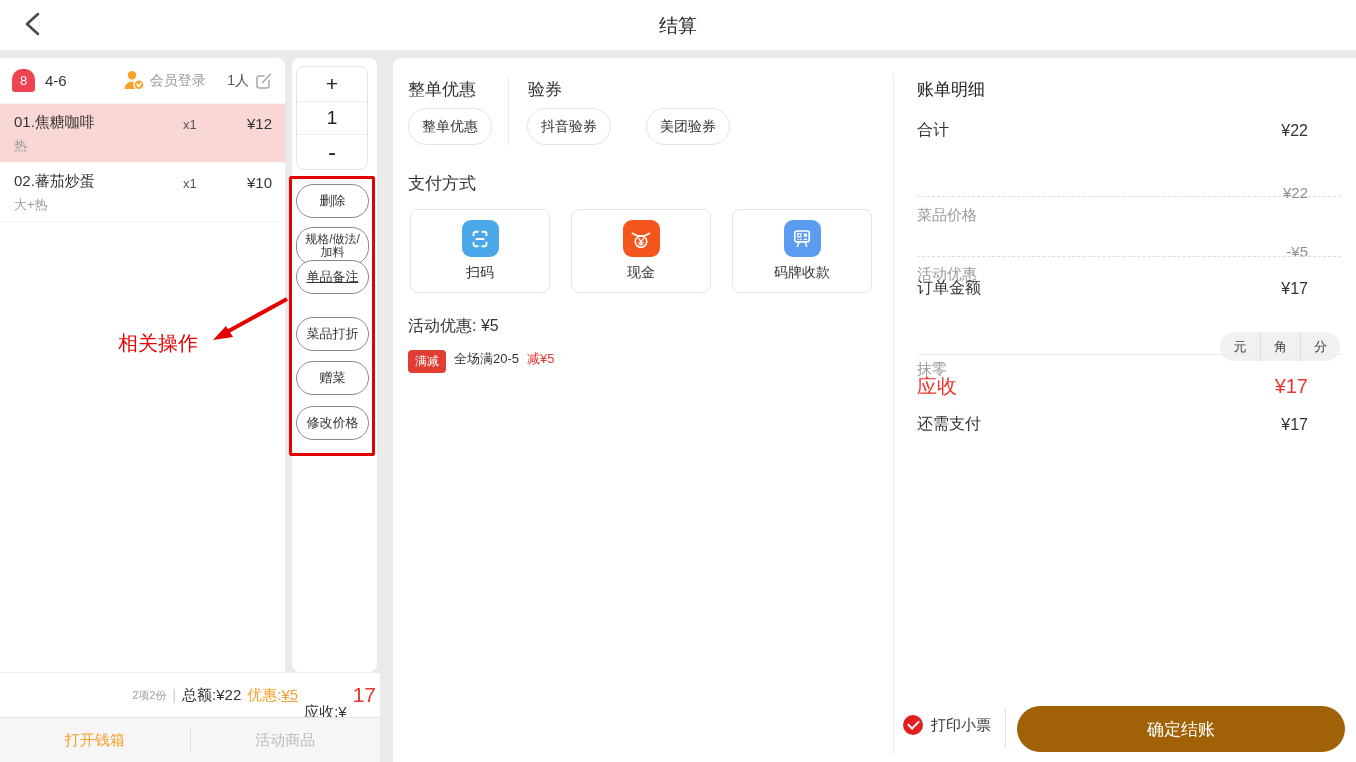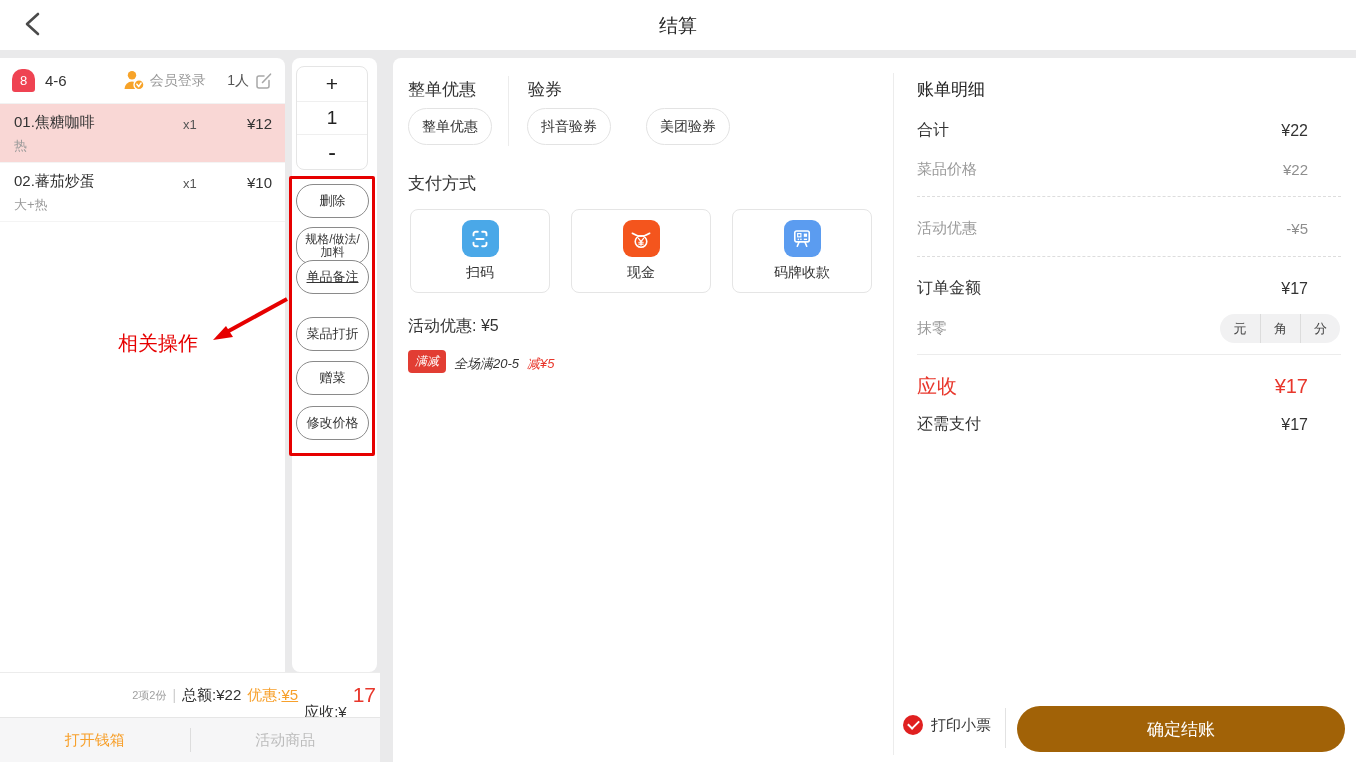--- a/index.html
+++ b/index.html
@@ -81,30 +81,30 @@
   
   .h-pay { left:408px; top:172px; }
   .pay-card { top:209px; width:140px; height:84px; border:1px solid #e5e5e5; border-radius:8px; background:#fff;
               display:flex; flex-direction:column; align-items:center; justify-content:center; gap:7px; cursor:pointer; }
   .pc-1 { left:410px; } .pc-2 { left:571px; } .pc-3 { left:732px; }
   .pay-ico { width:37px; height:37px; border-radius:9px; display:flex; align-items:center; justify-content:center; }
   .pay-lbl { font-size:14px; color:#333; }
 
   
   .h-promo { left:408px; top:316px; font-size:16px; }
-  .promo-row { left:408px; top:350px; display:flex; align-items:flex-end; gap:8px;font-style:italic; }
+  .promo-row { left:408px; top:350px; display:flex; align-items:flex-start; gap:8px; }
   .promo-badge { background:#e23d33; color:#fff; font-size:12px; border-radius:4px; padding:3px 7px; }
   .promo-desc { font-size:13px; color:#333; }
   .promo-red  { font-size:13px; color:#e8372c; }
 
   
   .bill-title { left:917px; top:78px; font-size:17px; color:#222; font-weight:500; }
   .bill-row { left:917px; width:391px; display:flex; justify-content:space-between; align-items:center; }
   .br-lbl-dark { font-size:16px; color:#333; }
-  .br-lbl-gray { font-size:15px; color:#9a9a9a; }
+  .br-lbl-gray { font-size:15px; color:#9a9a9a;margin-top:46px; }
   .br-val-dark { font-size:16px; color:#333; }
   .br-val-gray { font-size:15px; color:#8e8e8e; }
   .dash-div { left:917px; width:424px; border-top:1px dashed #ddd; }
   .solid-div{ left:917px; width:424px; border-top:1px solid #ececec; }
   .due-lbl { font-size:20px; color:#e8372c; font-weight:500; }
   .due-val { font-size:20px; color:#e8372c; font-weight:500; }
 
   .seg { display:flex; align-items:center; background:#f1f1f2; border-radius:15px; height:29px; overflow:hidden; }
   .seg-opt { width:40px; text-align:center; font-size:13px; color:#444; cursor:pointer; line-height:29px; }
   .seg-opt + .seg-opt { border-left:1px solid #dcdcdc; }

